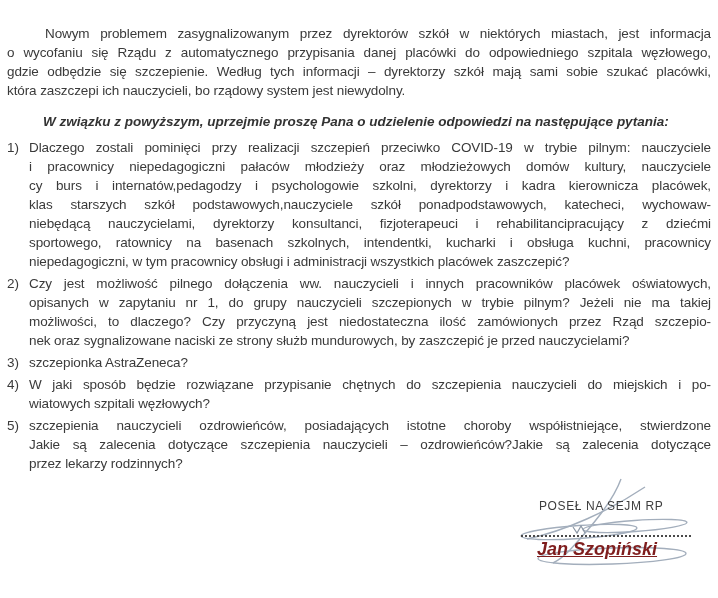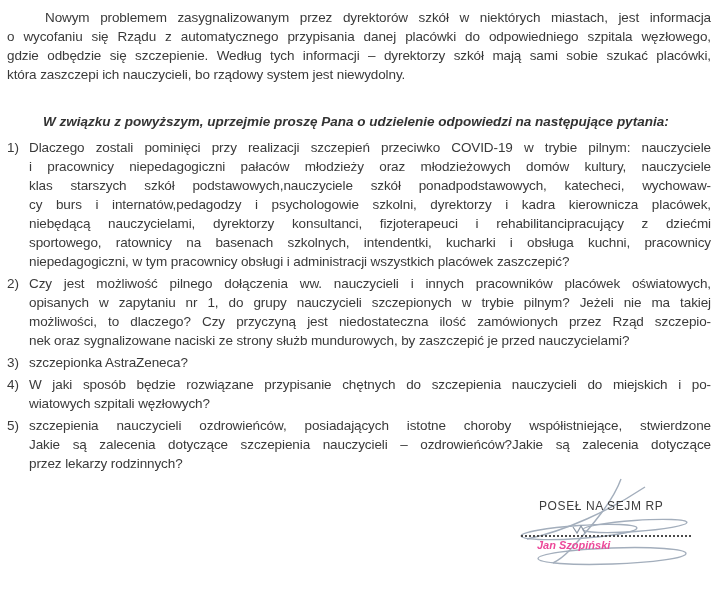--- a/index.html
+++ b/index.html
@@ -3,38 +3,38 @@
 <meta charset="utf-8">
 <style>
   html, body { margin: 0; padding: 0; }
   body {
     width: 718px; height: 598px;
     background: #ffffff;
     font-family: "Liberation Sans", sans-serif;
     color: #3a3a3a;
     overflow: hidden;
   }
-  .doc { padding: 8px 7px 0 7px; }
+  .doc { padding: 24px 7px 0 7px; }
 
   .line {
     font-size: 13.5px;
     line-height: 19px;
     letter-spacing: -0.1px;
     text-align: justify;
     text-align-last: justify;
   }
   .line.last { text-align: right; text-align-last: left; }
   .indent-first { text-indent: 38px; }
 
   .heading {
     font-size: 13.5px;
     line-height: 19px;
     font-weight: bold;
     font-style: italic;
-    margin-top: 28px;
+    margin-top: 12px;
     padding-left: 36px;
     white-space: nowrap;
     color: #333333;
   }
 
   .questions { margin-top: 7px; }
   .q { display: flex; margin-top: 3px; }
   .q-num {
     flex: 0 0 22px; width: 22px;
     font-size: 13.5px; line-height: 19px;
@@ -56,22 +56,22 @@
     width: 186px; height: 95px;
     pointer-events: none;
   }
   .sig-dots {
     position: absolute; top: 42px; left: 4px;
     width: 170px; height: 0;
     border-top: 2px dotted #4a4a4a;
   }
   .sig-name {
     position: absolute; top: 46px; left: 20px;
-    font-size: 11px; font-weight: bold; font-style: italic;
-    color: #ec4899; white-space: nowrap;
+    font-size: 18px; font-weight: bold; font-style: italic;
+    color: #7f1d1d; white-space: nowrap; text-decoration: underline;
   }
 </style>
 </head>
 <body>
 
 <div class="doc">
 
   <div>
     <div class="line indent-first">Nowym problemem zasygnalizowanym przez dyrektorów szkół w niektórych miastach, jest informacja</div>
     <div class="line">o wycofaniu się Rządu z automatycznego przypisania danej placówki do odpowiedniego szpitala węzłowego,</div>
@@ -81,22 +81,22 @@
 
   <div class="heading">W związku z powyższym, uprzejmie proszę Pana o udzielenie odpowiedzi na następujące pytania:</div>
 
   <div class="questions">
 
     <div class="q">
       <div class="q-num">1)</div>
       <div class="q-body">
         <div class="line">Dlaczego zostali pominięci przy realizacji szczepień przeciwko COVID-19 w trybie pilnym: nauczyciele</div>
         <div class="line">i pracownicy niepedagogiczni pałaców młodzieży oraz młodzieżowych domów kultury, nauczyciele</div>
+        <div class="line">cy burs i internatów,pedagodzy i psychologowie szkolni, dyrektorzy i kadra kierownicza placówek,</div>
         <div class="line">klas starszych szkół podstawowych,nauczyciele szkół ponadpodstawowych, katecheci, wychowaw-</div>
-        <div class="line">cy burs i internatów,pedagodzy i psychologowie szkolni, dyrektorzy i kadra kierownicza placówek,</div>
         <div class="line">niebędącą nauczycielami, dyrektorzy konsultanci, fizjoterapeuci i rehabilitancipracujący z dziećmi</div>
         <div class="line">sportowego, ratownicy na basenach szkolnych, intendentki, kucharki i obsługa kuchni, pracownicy</div>
         <div class="line last">niepedagogiczni, w tym pracownicy obsługi i administracji wszystkich placówek zaszczepić?</div>
       </div>
     </div>
 
     <div class="q">
       <div class="q-num">2)</div>
       <div class="q-body">
         <div class="line">Czy jest możliwość pilnego dołączenia ww. nauczycieli i innych pracowników placówek oświatowych,</div>

